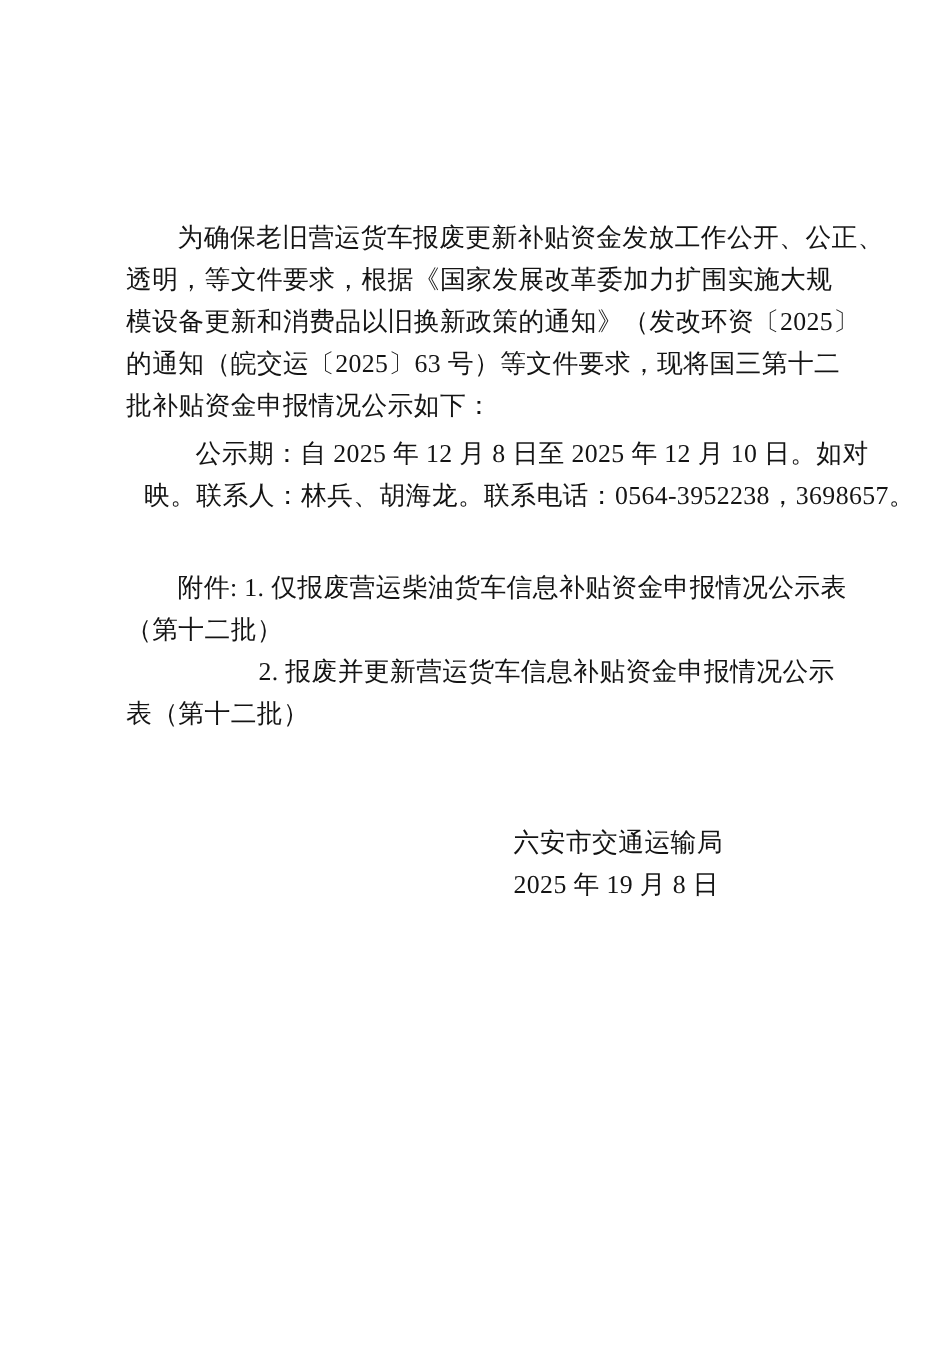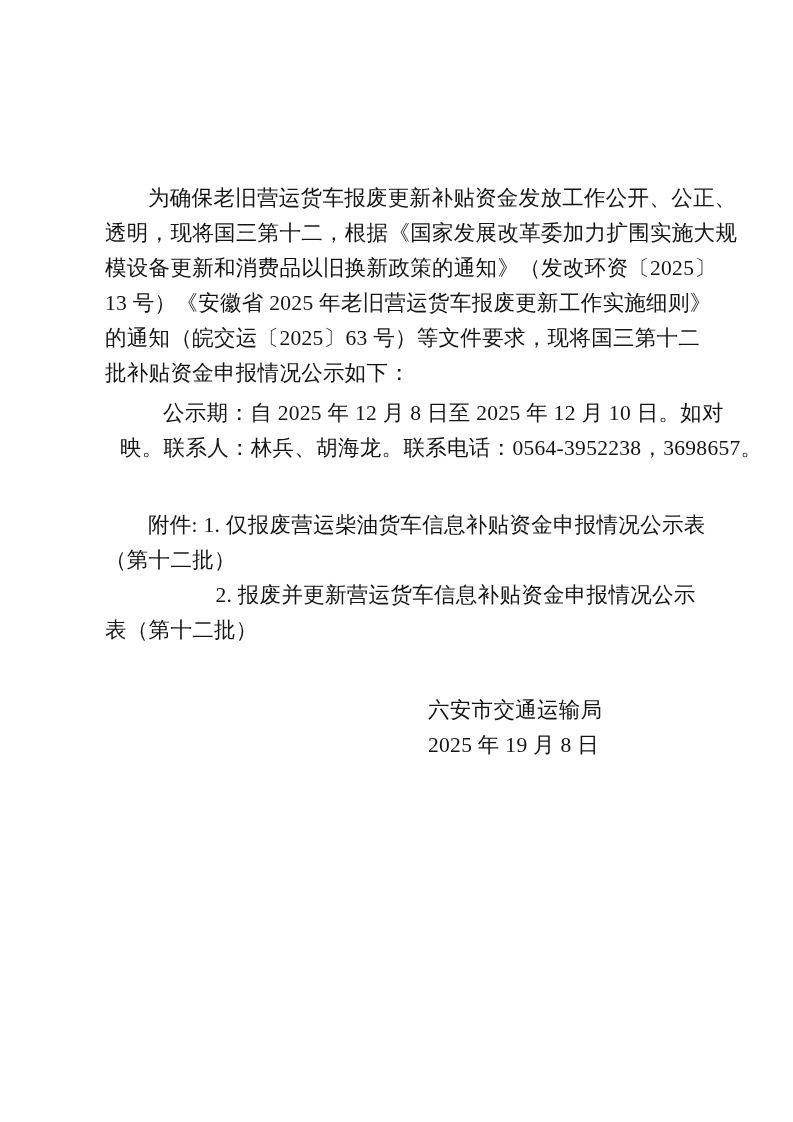--- a/index.html
+++ b/index.html
@@ -36,35 +36,34 @@
     text-align: center;
   }
   .para-2 {
     margin-top: 5px;
     margin-left: 15px;
   }
   .attachments {
     margin-top: 42px;
   }
   .signature {
-    margin-top: 45px;
+    margin-top: 72px;
     padding-left: 323px;
   }
 </style>
 </head>
 <body>
 
 <div class="page">
   <div class="content">
 
     <div class="para">
       <div class="line indent">为确保老旧营运货车报废更新补贴资金发放工作公开、公正、</div>
-      <div class="line">透明，现将国三第十二，根据《国家发展改革委加力扩围实施大规</div>
+      <div class="line">透明，等文件要求，根据《国家发展改革委加力扩围实施大规</div>
       <div class="line">模设备更新和消费品以旧换新政策的通知》（发改环资〔2025〕</div>
-      <div class="line">13 号）《安徽省 2025 年老旧营运货车报废更新工作实施细则》</div>
       <div class="line">的通知（皖交运〔2025〕63 号）等文件要求，现将国三第十二</div>
       <div class="line">批补贴资金申报情况公示如下：</div>
     </div>
 
     <div class="para para-2">
       <div class="line indent">公示期：自 2025 年 12 月 8 日至 2025 年 12 月 10 日。如对</div>
       <div class="line">映。联系人：林兵、胡海龙。联系电话：0564-3952238，3698657。</div>
     </div>
 
     <div class="attachments">

